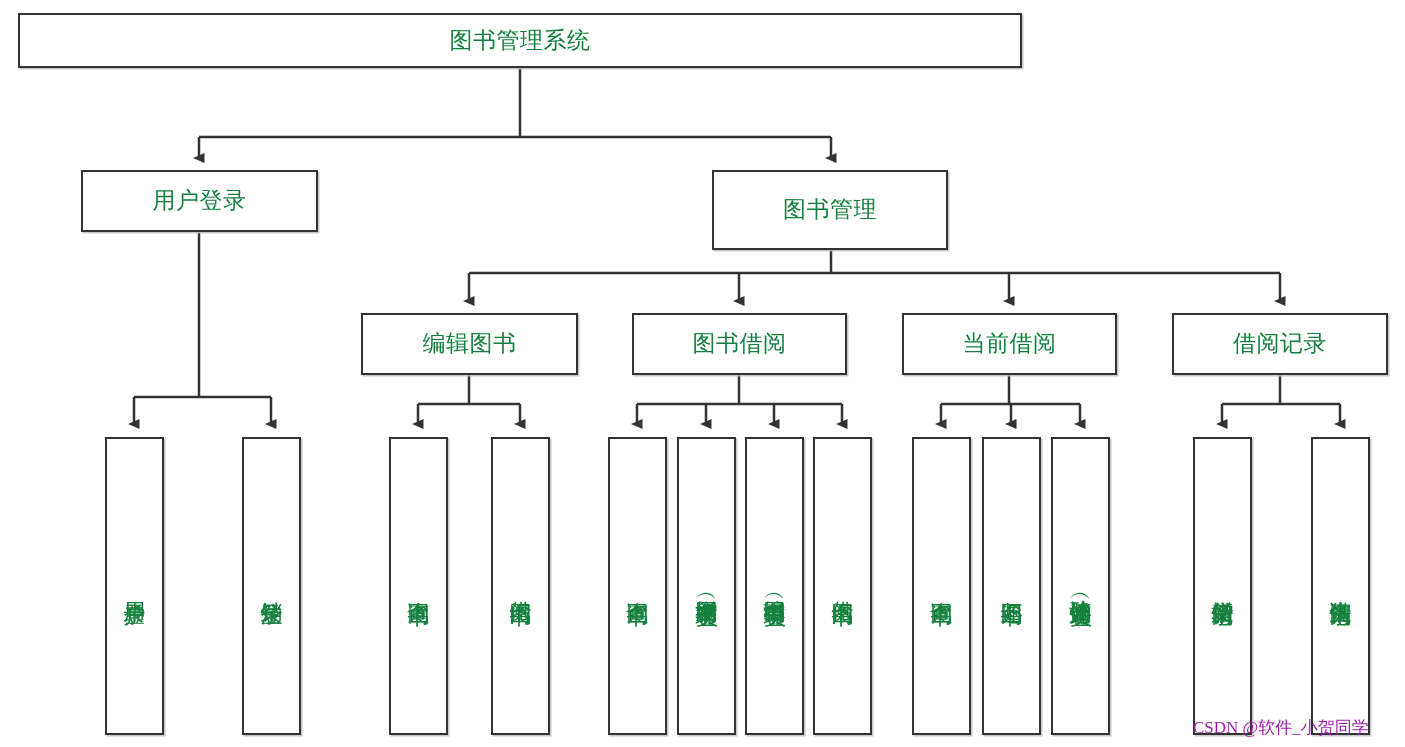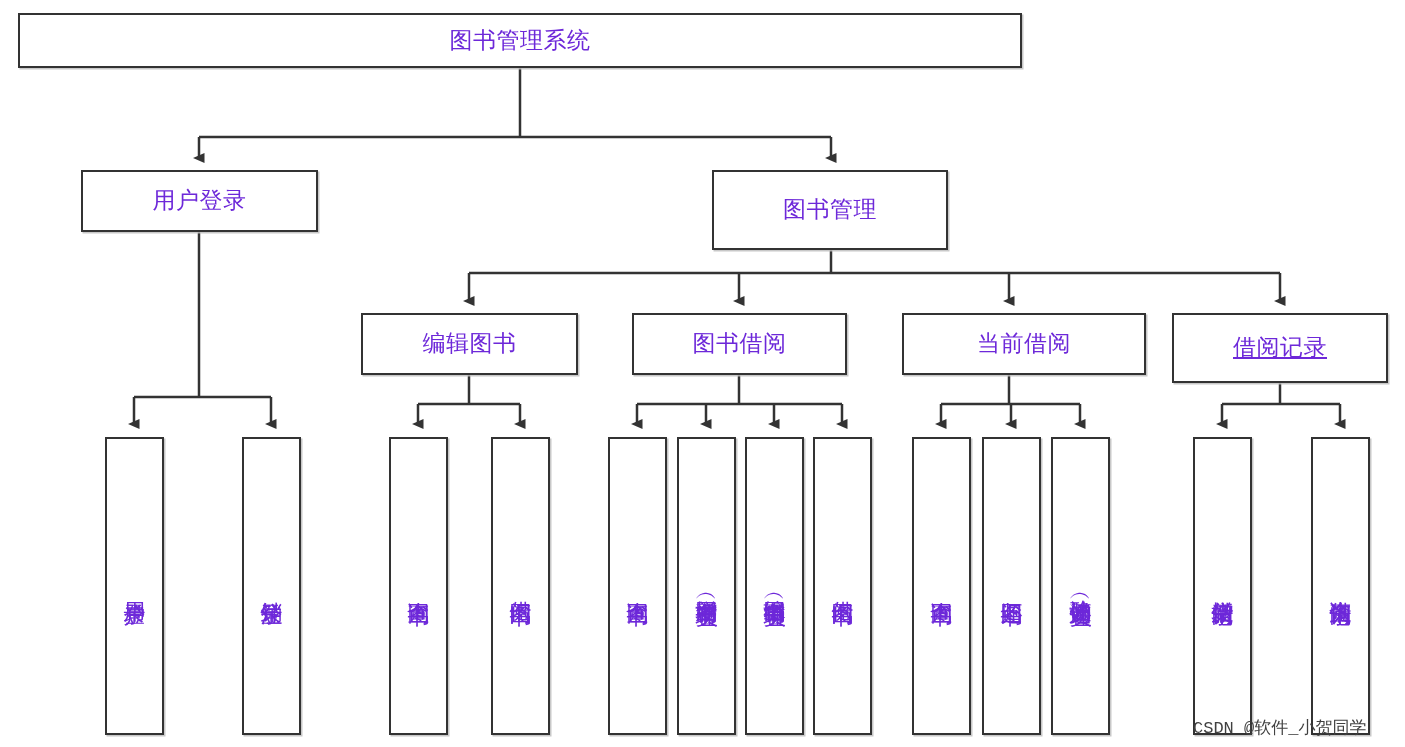--- a/index.html
+++ b/index.html
@@ -24,21 +24,21 @@
     pointer-events: none;
   }
   .node {
     position: absolute;
     box-sizing: border-box;
     border: 2.5px solid #333333;
     background: #ffffff;
     display: flex;
     align-items: center;
     justify-content: center;
-    color: #6d28d9;
+    color: #15803d;
     box-shadow: 1.5px 1.5px 0 0 rgba(190,190,190,0.85);
   }
   .node.horiz {
     font-size: 23px;
     letter-spacing: 0.5px;
     line-height: 1.2;
   }
   .node.vert {
     writing-mode: vertical-rl;
     text-orientation: upright;
@@ -54,23 +54,23 @@
     writing-mode: vertical-rl;
     text-orientation: upright;
     white-space: normal;
     max-height: 100%;
   }
   .watermark {
     position: absolute;
     left: 1193px;
     top: 716px;
     font-size: 17px;
-    color: #404040;
+    color: #a21caf;
     white-space: nowrap;
-    font-family: Liberation Mono, monospace;
+    font-family: Liberation Serif, serif;
   }
 </style>
 </head>
 <body>
 
 <div id="canvas">
 
   <svg id="edges" viewBox="0 0 1405 747">
     <defs>
       <marker id="arrow" markerWidth="12" markerHeight="12" refX="5" refY="6" orient="auto" markerUnits="userSpaceOnUse">
@@ -134,24 +134,24 @@
   <div class="node horiz" style="left:712px; top:170px; width:236px; height:80px;">
     <span>图书管理</span>
   </div>
 
   <div class="node horiz" style="left:361px; top:313px; width:217px; height:62px;">
     <span>编辑图书</span>
   </div>
   <div class="node horiz" style="left:632px; top:313px; width:215px; height:62px;">
     <span>图书借阅</span>
   </div>
-  <div class="node horiz" style="left:902px; top:313px; width:244px; height:62px;">
+  <div class="node horiz" style="left:902px; top:313px; width:215px; height:62px;">
     <span>当前借阅</span>
   </div>
-  <div class="node horiz" style="left:1172px; top:313px; width:216px; height:70px;text-decoration:underline;">
+  <div class="node horiz" style="left:1172px; top:313px; width:216px; height:62px;">
     <span>借阅记录</span>
   </div>
 
   <div class="node vert" style="left:105px; top:437px; width:59px; height:298px;">
     <span class="vtext">用户登录</span>
   </div>
   <div class="node vert" style="left:242px; top:437px; width:59px; height:298px;">
     <span class="vtext">注销登录</span>
   </div>
 

